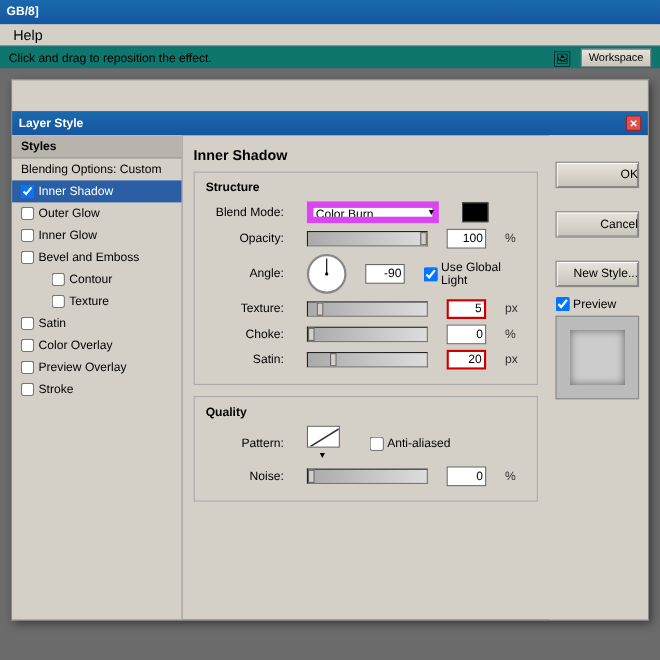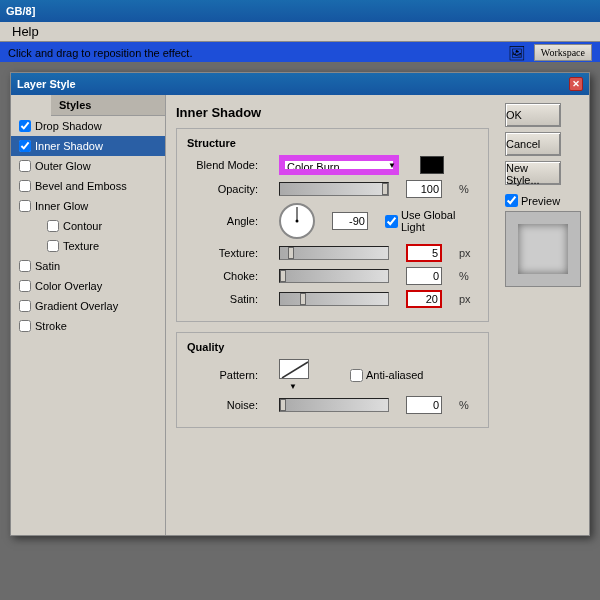--- a/index.html
+++ b/index.html
@@ -32,21 +32,21 @@
       padding: 0 4px;
       border-bottom: 1px solid #888;
     }
     .menu-bar span {
       padding: 0 8px;
       cursor: pointer;
       font-size: 13px;
     }
 
     .info-bar {
-      background: #1d4ed8;
+      background: #0f766e;
       height: 22px;
       display: flex;
       align-items: center;
       padding: 0 8px;
       font-size: 11px;
       border-bottom: 1px solid #aaa;
     }
 
     .ruler {
       background: #d4d0c8;
@@ -100,20 +100,21 @@
     .dialog-titlebar {
       background: linear-gradient(to bottom, #1a6aad, #1555a0);
       height: 22px;
       display: flex;
       align-items: center;
       justify-content: space-between;
       padding: 0 6px;
       color: white;
       font-size: 11px;
       font-weight: bold;
+      margin-top: 28px;
     }
 
     .dialog-close-btn {
       width: 14px;
       height: 14px;
       background: #d9534f;
       border: 1px solid #a02020;
       border-radius: 2px;
       display: flex;
       align-items: center;
@@ -135,21 +136,20 @@
       background: #d4d0c8;
       padding: 0;
     }
 
     .styles-panel-header {
       background: #b8b4ac;
       padding: 4px 8px;
       font-weight: bold;
       font-size: 11px;
       border-bottom: 1px solid #999;
-      margin-left: 40px;
     }
 
     .style-item {
       padding: 4px 8px;
       font-size: 11px;
       cursor: pointer;
       display: flex;
       align-items: center;
       gap: 4px;
       color: #000;
@@ -331,28 +331,29 @@
     .right-buttons {
       width: 90px;
       padding: 8px 6px;
       display: flex;
       flex-direction: column;
       gap: 5px;
       background: #d4d0c8;
     }
 
     .dialog-btn {
-      width: 56px;
+      width: 76px;
       height: 24px;
       font-size: 11px;
       cursor: pointer;
       background: linear-gradient(to bottom, #e8e4dc, #c8c4bc);
       border: 1px solid #888;
       box-shadow: 1px 1px 0 #fff inset, -1px -1px 0 #888 inset;
-      text-align: left;
+      text-align: right;
+      margin-top: 16px;
     }
 
     .preview-box {
       width: 76px;
       height: 76px;
       background: #bbb;
       border: 1px solid #888;
       margin-top: 4px;
       display: flex;
       align-items: center;
@@ -394,21 +395,20 @@
       cursor: pointer;
     }
 
     .workspaces-btn {
       background: linear-gradient(to bottom, #e8e4dc, #c8c4bc);
       border: 1px solid #888;
       padding: 2px 6px;
       font-size: 10px;
       cursor: pointer;
       margin-left: 4px;
-      font-family: Liberation Serif, serif;
     }
   </style>
 </head>
 <body>
 
 <div class="title-bar-top">
   <span>GB/8]</span>
 </div>
 
 <div class="menu-bar">
@@ -487,46 +487,45 @@
     <div class="dialog-titlebar">
       <span>Layer Style</span>
       <div class="dialog-close-btn">✕</div>
     </div>
 
     <div class="dialog-body">
 
       <div class="styles-panel">
         <div class="styles-panel-header">Styles</div>
 
-
-        <div class="style-item">
-          <input type="checkbox" checked="" style="">
-          <span>Drop Shadow</span>
-        </div>
+        <div class="style-item">
+          <span>Blending Options: Custom</span>
+        </div>
+
 
         <div class="style-item active">
           <input type="checkbox" checked="" style="">
           <span>Inner Shadow</span>
         </div>
 
         <div class="style-item">
           <input type="checkbox" style="">
           <span>Outer Glow</span>
         </div>
 
         <div class="style-item">
           <input type="checkbox" style="">
+          <span>Inner Glow</span>
+        </div>
+
+        <div class="style-item">
+          <input type="checkbox" style="">
           <span>Bevel and Emboss</span>
         </div>
 
-        <div class="style-item">
-          <input type="checkbox" style="">
-          <span>Inner Glow</span>
-        </div>
-
         <div class="style-item style-indent">
           <input type="checkbox" style="">
           <span>Contour</span>
         </div>
 
         <div class="style-item style-indent">
           <input type="checkbox" style="">
           <span>Texture</span>
         </div>
 
@@ -535,21 +534,21 @@
           <span>Satin</span>
         </div>
 
         <div class="style-item">
           <input type="checkbox" style="">
           <span>Color Overlay</span>
         </div>
 
         <div class="style-item">
           <input type="checkbox" style="">
-          <span>Gradient Overlay</span>
+          <span>Preview Overlay</span>
         </div>
 
 
         <div class="style-item">
           <input type="checkbox" style="">
           <span>Stroke</span>
         </div>
       </div>
 
       <div class="main-content">
@@ -628,21 +627,21 @@
           <div class="form-row">
             <span class="form-label">Pattern:</span>
             <div class="dropdown-wrapper">
               <div class="contour-thumb">
                 <svg width="30" height="20">
                   <path d="M2 18 L28 2" stroke="#333" stroke-width="1.5" fill="none"></path>
                 </svg>
               </div>
               <span class="dropdown-arrow" style="right: -10px; position: relative;">▼</span>
             </div>
-            <label class="checkbox-label" style="margin-left: 24px;">
+            <label class="checkbox-label" style="margin-left: 10px;">
               <input type="checkbox" style="">
               <span>Anti-aliased</span>
             </label>
           </div>
 
           <div class="form-row">
             <span class="form-label">Noise:</span>
             <div class="slider-simple">
               <div class="slider-thumb" style="left: 0; right: auto;"></div>
             </div>

